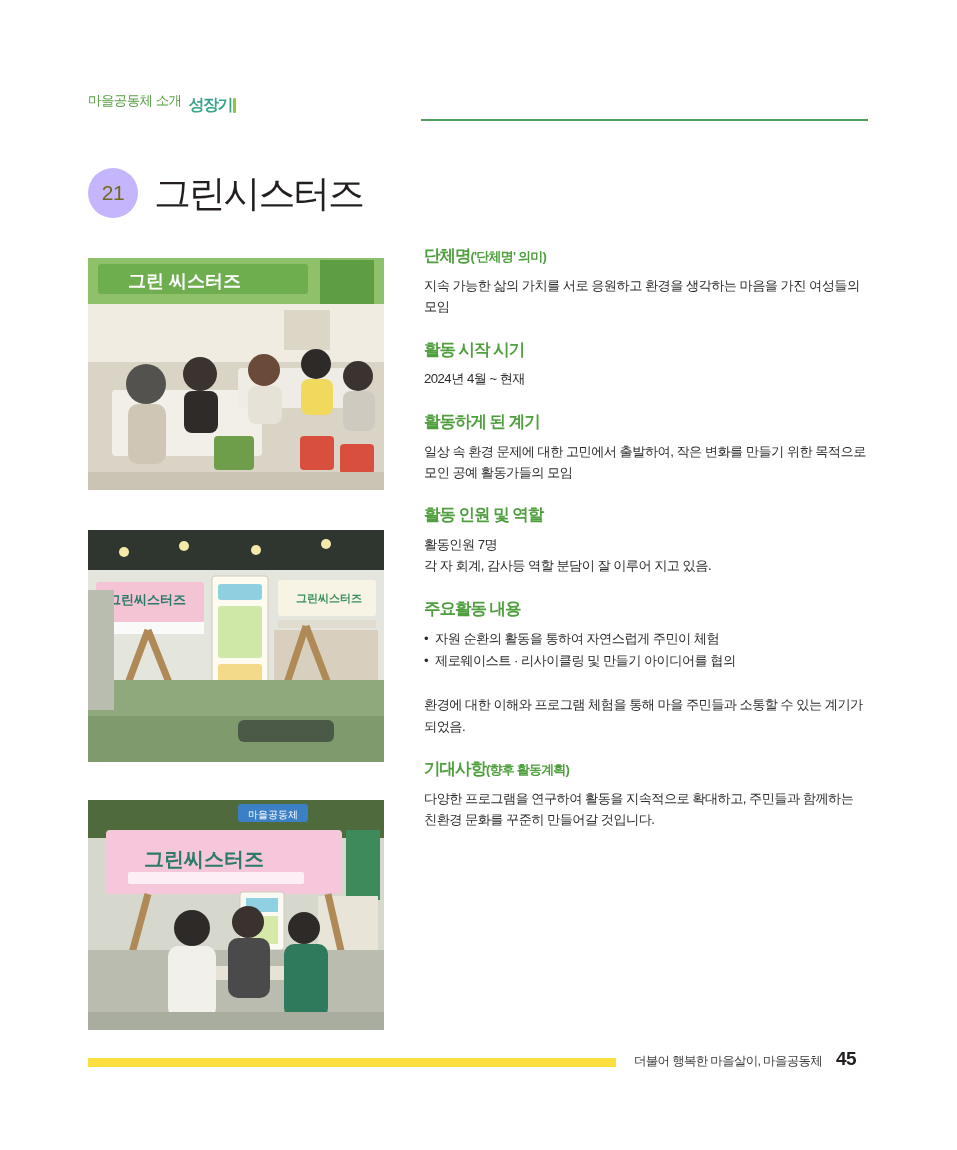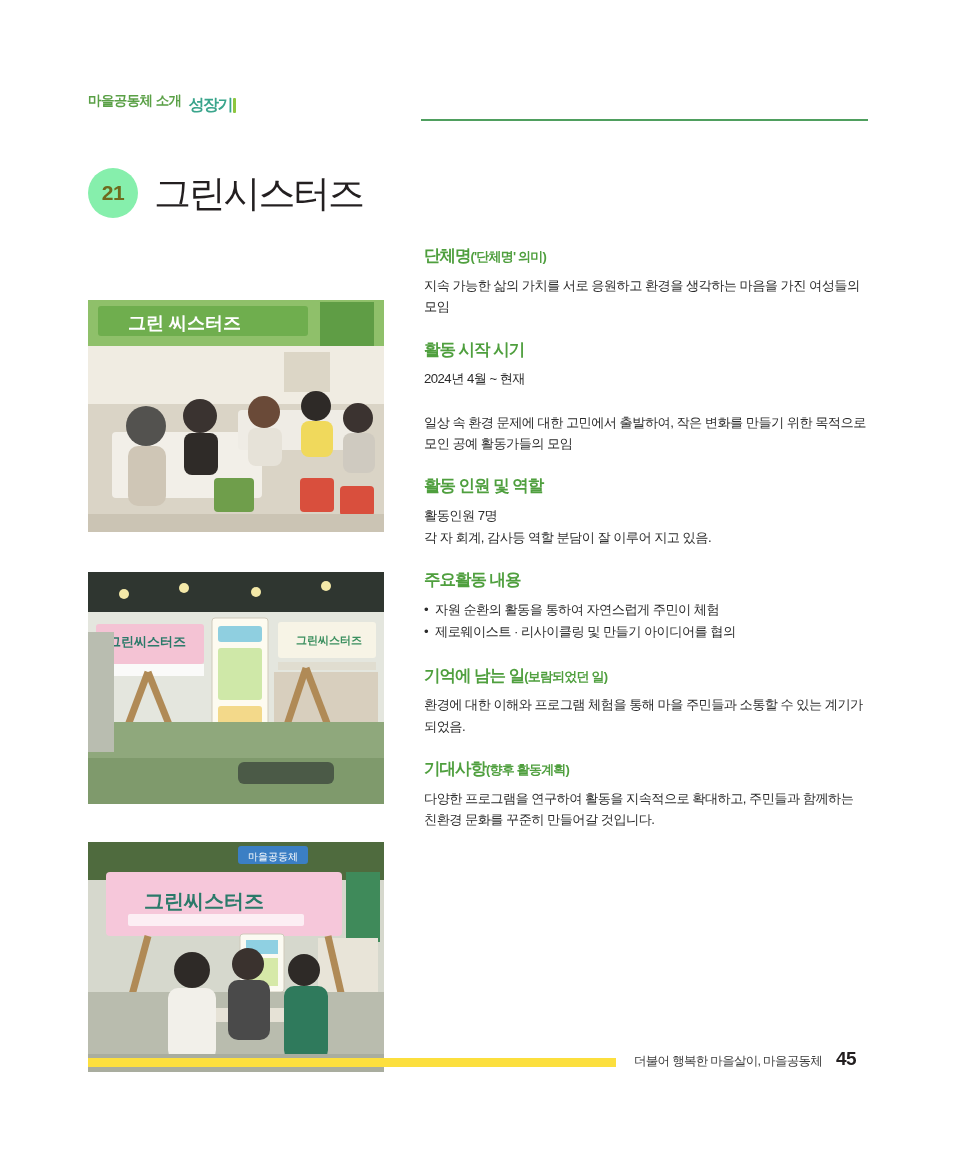--- a/index.html
+++ b/index.html
@@ -27,21 +27,21 @@
   .brand {
     position: absolute;
     left: 0;
     top: 0;
     display: flex;
     align-items: flex-end;
     gap: 7px;
   }
   .brand-small {
     font-size: 13.5px;
-    font-weight: bold;
+    font-weight: normal;
     color: #5aa046;
     letter-spacing: -0.6px;
     padding-bottom: 3px;
   }
   .brand-big {
     font-size: 16px;
     font-weight: bold;
     color: #3aa58c;
     letter-spacing: -1.5px;
     line-height: 1;
@@ -71,24 +71,24 @@
     left: 88px;
     top: 168px;
     display: flex;
     align-items: center;
     gap: 16px;
   }
   .badge-number {
     width: 50px;
     height: 50px;
     border-radius: 50%;
-    background: #86efac;
+    background: #c4b5fd;
     color: #6f6a1d;
     font-size: 21px;
-    font-weight: bold;
+    font-weight: normal;
     display: flex;
     align-items: center;
     justify-content: center;
     letter-spacing: -0.5px;
     text-align: center;
   }
   .group-title {
     font-size: 37px;
     font-weight: normal;
     letter-spacing: -2.2px;
@@ -97,21 +97,20 @@
   }
 
   
   .photo {
     position: absolute;
     left: 88px;
     width: 296px;
     height: 232px;
     overflow: hidden;
     background: #cfd6c8;
-    margin-top: 42px;
   }
   #photo-1 { top: 258px; }
   #photo-2 { top: 530px; }
   #photo-3 { top: 800px; height: 230px; }
 
   .photo svg { display: block; width: 100%; height: 100%; }
 
   
   .content {
     position: absolute;
@@ -297,39 +296,39 @@
     <h3 class="sec-heading"><span>단체명</span><span class="sub">('단체명' 의미)</span></h3>
     <p class="sec-body">지속 가능한 삶의 가치를 서로 응원하고 환경을 생각하는 마음을 가진 여성들의 모임</p>
   </div>
 
   <div class="section gap-md">
     <h3 class="sec-heading"><span>활동 시작 시기</span><span class="sub"></span></h3>
     <p class="sec-body">2024년 4월 ~ 현재</p>
   </div>
 
   <div class="section gap-md">
+    <h3 class="sec-heading"><span>활동하게 된 계기</span><span class="sub"></span></h3>
     <p class="sec-body">일상 속 환경 문제에 대한 고민에서 출발하여, 작은 변화를 만들기 위한 목적으로 모인 공예 활동가들의 모임</p>
   </div>
 
   <div class="section gap-md">
     <h3 class="sec-heading"><span>활동 인원 및 역할</span><span class="sub"></span></h3>
     <p class="sec-body" style="white-space: pre-line;">활동인원 7명
 각 자 회계, 감사등 역할 분담이 잘 이루어 지고 있음.</p>
   </div>
 
   <div class="section gap-md">
     <h3 class="sec-heading"><span>주요활동 내용</span><span class="sub"></span></h3>
     <ul class="bullets">
       <li>자원 순환의 활동을 통하여 자연스럽게 주민이 체험</li>
       <li>제로웨이스트 · 리사이클링 및 만들기 아이디어를 협의</li>
     </ul>
   </div>
 
   <div class="section gap-md">
-    <h3 class="sec-heading"><span>기억에 남는 일</span><span class="sub">(보람되었던 일)</span></h3>
     <p class="sec-body">환경에 대한 이해와 프로그램 체험을 통해 마을 주민들과 소통할 수 있는 계기가 되었음.</p>
   </div>
 
   <div class="section">
     <h3 class="sec-heading"><span>기대사항</span><span class="sub">(향후 활동계획)</span></h3>
     <p class="sec-body">다양한 프로그램을 연구하여 활동을 지속적으로 확대하고, 주민들과 함께하는 친환경 문화를 꾸준히 만들어갈 것입니다.</p>
   </div>
 
 </div>
 

